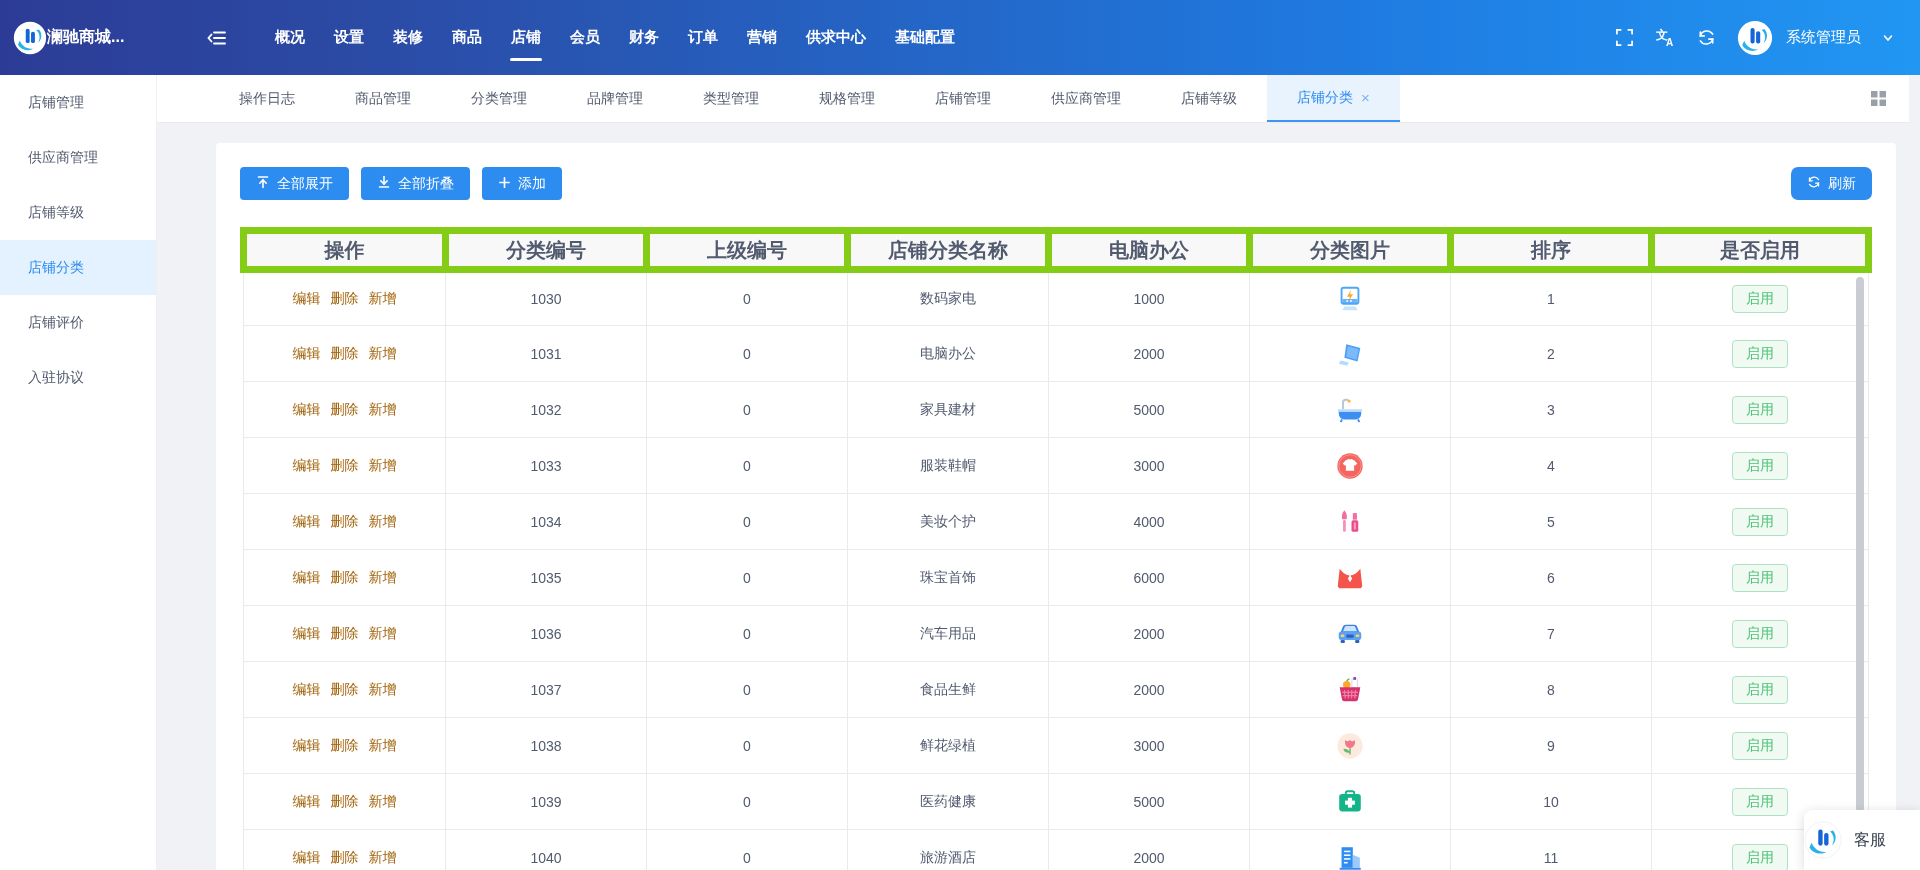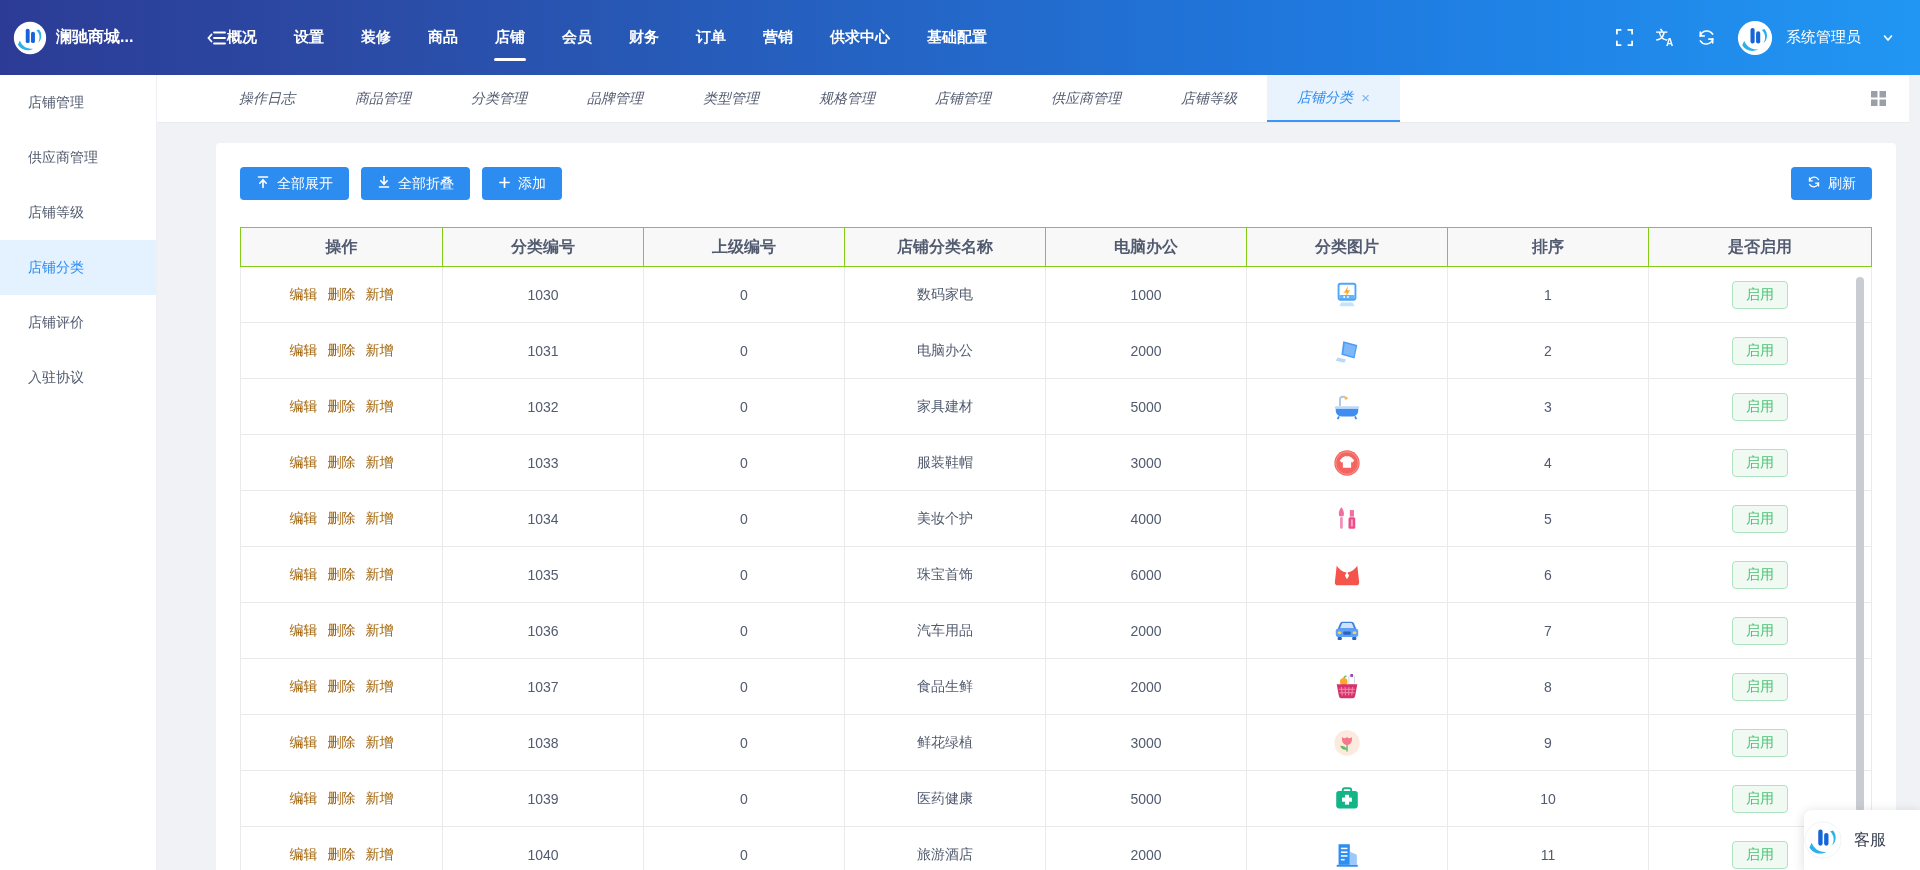--- a/index.html
+++ b/index.html
@@ -3,62 +3,62 @@
 <meta charset="utf-8">
 <style>
   * { margin:0; padding:0; box-sizing:border-box; }
   html,body { width:1920px; height:870px; overflow:hidden; background:#f0f2f5;
               font-family:"Liberation Sans","DejaVu Sans",sans-serif; }
 
   
   .navbar { position:fixed; left:0; top:0; width:1920px; height:75px; z-index:20;
             display:flex; align-items:center;
             background:linear-gradient(90deg,#2c3c96 0%,#2b4aa4 18%,#1f7ae0 70%,#2196f3 100%); }
-  .logo-area { width:157px; flex:0 0 157px; display:flex; align-items:center; gap:9px; padding-left:13px; }
+  .logo-area { width:157px; flex:0 0 157px; display:flex; align-items:center; gap:0; padding-left:13px; }
   .logo-circle { width:34px; height:34px; border-radius:50%; flex:0 0 auto; display:flex; }
   .app-title { color:#fff; font-size:16px; font-weight:700; white-space:nowrap; }
   .collapse-btn { margin-left:50px; display:flex; align-items:center; cursor:pointer; }
-  .nav-menu { display:flex; align-items:center; gap:37px; height:100%;font-family:Liberation Mono, monospace; }
+  .nav-menu { display:flex; align-items:center; gap:29px; margin-left:48px; height:100%;font-family:Liberation Mono, monospace; }
   .nav-item { position:relative; color:#fff; font-size:15px; font-weight:700; height:100%;
               display:flex; align-items:center; cursor:pointer; white-space:nowrap; }
   .nav-item.active::after { content:""; position:absolute; left:50%; transform:translateX(-50%);
               bottom:14px; width:32px; height:3px; background:#fff; border-radius:2px; }
   .nav-right { margin-left:auto; display:flex; align-items:center; gap:21px; padding-right:26px; }
   .nav-icon { display:flex; align-items:center; cursor:pointer; }
   .avatar { width:36px; height:36px; border-radius:50%; overflow:hidden; display:flex; cursor:pointer; }
   .user-name { color:#fff; font-size:15px; margin-left:-8px; cursor:pointer; }
 
   
   .sidebar { position:fixed; left:0; top:75px; bottom:0; width:157px; background:#fff; z-index:10;
              border-right:1px solid #eef0f3; }
   .side-item { height:55px; display:flex; align-items:center; padding-left:28px;
                font-size:14px; color:#515a6e; cursor:pointer; white-space:nowrap; }
   .side-item.active { background:#e4f1fe; color:#2d8cf0; }
 
   
   .tabbar { position:fixed; left:157px; right:11px; top:75px; height:48px; background:#fff; z-index:9;
-            display:flex; align-items:stretch; padding-left:52px; border-bottom:1px solid #e8eaec;font-style:italic; }
+            display:flex; align-items:stretch; padding-left:52px; border-bottom:1px solid #e8eaec; }
   .tab { display:flex; align-items:center; gap:8px; padding:0 30px; font-size:14px; color:#515a6e;
          cursor:pointer; white-space:nowrap; }
   .tab.active { background:#e8f3fe; color:#2d8cf0; border-bottom:2px solid #3d95f6; }
   .tab-close { color:#7eb3f0; font-size:15px; line-height:1; cursor:pointer; }
   .tab-grid-btn { margin-left:auto; align-self:center; margin-right:22px; cursor:pointer; display:flex; }
 
   
   .content { position:absolute; left:157px; top:123px; right:0; bottom:0; overflow:hidden; }
   .card { margin:20px 24px 0 59px; background:#fff; border-radius:4px; padding:24px; min-height:820px; }
 
   .toolbar { display:flex; align-items:center; gap:12px; margin-bottom:27px; }
   .btn { height:33px; padding:0 16px; background:#2d8cf0; color:#fff; border:none; border-radius:4px;
          font-size:14px; font-family:inherit; display:inline-flex; align-items:center; gap:7px; cursor:pointer; }
-  .btn-refresh { margin-left:auto; }
+  .btn-refresh { margin-left:auto;border-radius:7px; }
 
   table { width:100%; border-collapse:collapse; table-layout:fixed; }
-  th { height:39px; background:#f8f8f9; font-size:16px; font-weight:700; color:#515a6e;
-       border:1px solid #84cc16; text-align:center; }
+  th { height:39px; background:#f8f8f9; font-size:20px; font-weight:700; color:#515a6e;
+       border:7px solid #84cc16; text-align:center; }
   td { height:56px; font-size:14px; color:#515a6e; border:1px solid #e8eaec; text-align:center;
        background:#fff; }
   td a { color:#a16207; text-decoration:none; margin:0 5px; }
   .badge { display:inline-block; padding:4px 13px; font-size:14px; color:#4cc275; background:#f0faf3;
            border:1px solid #aee3c2; border-radius:4px; }
   .cat-icon { display:inline-flex; vertical-align:middle; }
 
   
   .v-scrollbar { position:fixed; left:1856px; top:277px; width:8px; height:535px;
                  background:#c9cdd3; border-radius:4px; z-index:8; cursor:pointer; }

